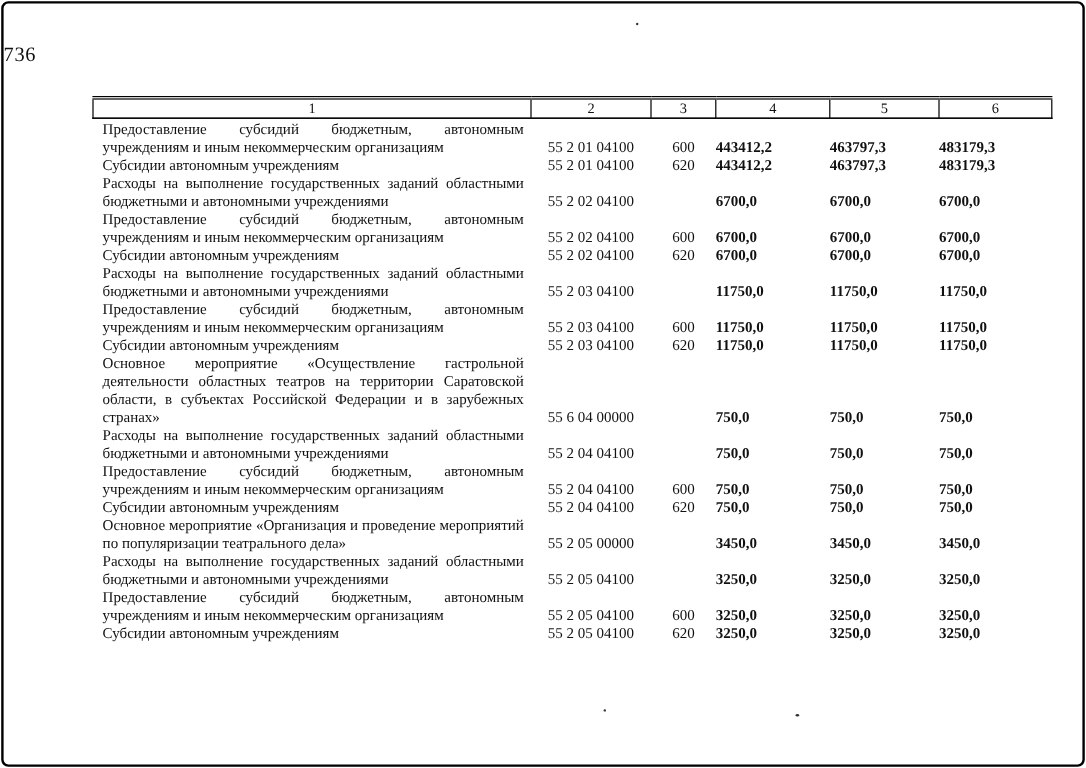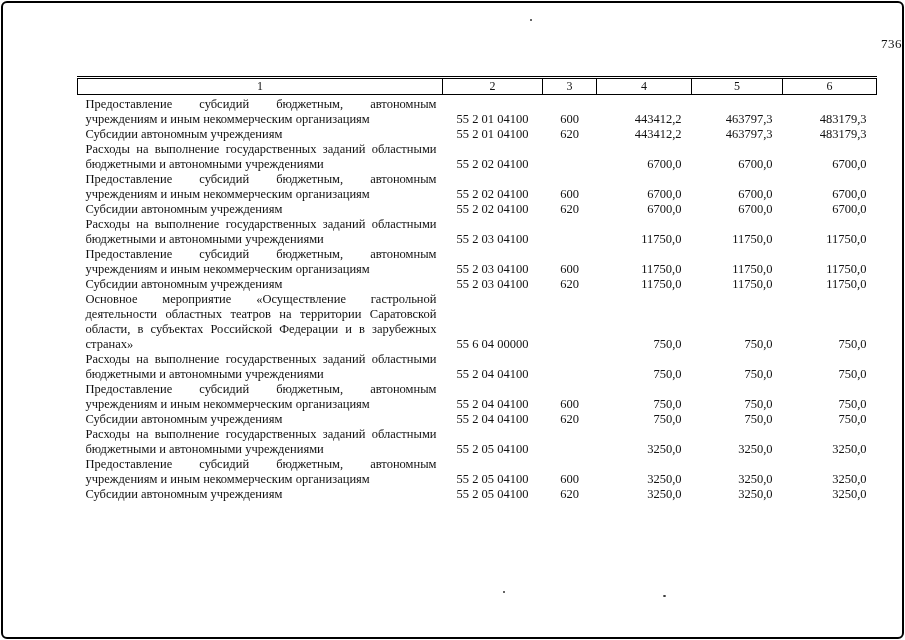--- a/index.html
+++ b/index.html
@@ -13,23 +13,23 @@
   .page {
     position: absolute;
     left: 1px; top: 1px;
     width: 903px; height: 638px;
     border: 2px solid #000;
     border-radius: 6px;
     background: #fff;
     overflow: hidden;
   }
   .page-number {
-    text-align: right;
+    text-align: left;
     margin-top: 33px;
-    font-size: 13px;
+    font-size: 17px;
     letter-spacing: 0.5px;
   }
   table.budget-table {
     border-collapse: collapse;
     table-layout: fixed;
     width: 800px;
     margin: 24px 0 0 74px;
     font-size: 12.5px;
     line-height: 15px;
   }
@@ -61,23 +61,24 @@
   }
   td.code {
     padding-left: 14px;
     white-space: nowrap;
   }
   td.group {
     text-align: center;
     white-space: nowrap;
   }
   td.amount {
-    text-align: right;
+    text-align: left;
     padding-right: 10px;
     white-space: nowrap;
+    font-weight: bold;
   }
   .artifact {
     position: absolute;
     width: 2px; height: 2px;
     background: #333;
     border-radius: 50%;
   }
   .artifact.a1 { left: 527px; top: 16px; }
   .artifact.a2 { left: 500px; top: 588px; }
   .artifact.a3 { left: 660px; top: 592px; width: 3px; height: 2px; }
@@ -198,20 +199,28 @@
   </tr>
         <tr>
     <td class="name">Субсидии автономным учреждениям</td>
     <td class="code">55 2 04 04100</td>
     <td class="group">620</td>
     <td class="amount">750,0</td>
     <td class="amount">750,0</td>
     <td class="amount">750,0</td>
   </tr>
         <tr>
+    <td class="name">Основное мероприятие «Организация и проведение мероприятий по популяризации театрального дела»</td>
+    <td class="code">55 2 05 00000</td>
+    <td class="group"></td>
+    <td class="amount">3450,0</td>
+    <td class="amount">3450,0</td>
+    <td class="amount">3450,0</td>
+  </tr>
+        <tr>
     <td class="name">Расходы на выполнение государственных заданий областными бюджетными и автономными учреждениями</td>
     <td class="code">55 2 05 04100</td>
     <td class="group"></td>
     <td class="amount">3250,0</td>
     <td class="amount">3250,0</td>
     <td class="amount">3250,0</td>
   </tr>
         <tr>
     <td class="name">Предоставление субсидий бюджетным, автономным учреждениям и иным некоммерческим организациям</td>
     <td class="code">55 2 05 04100</td>

